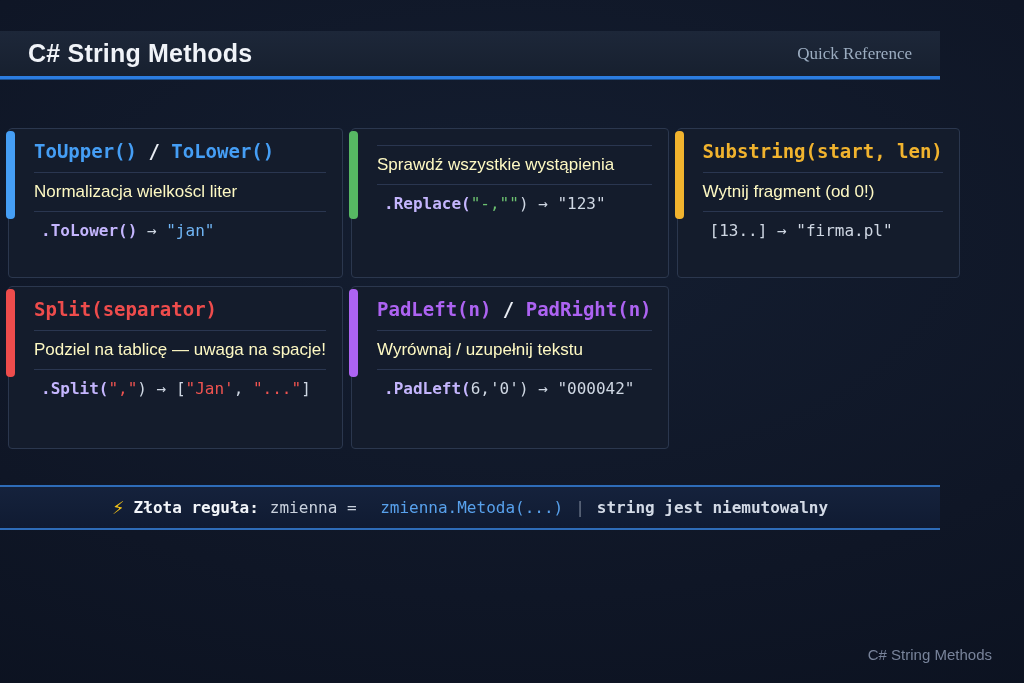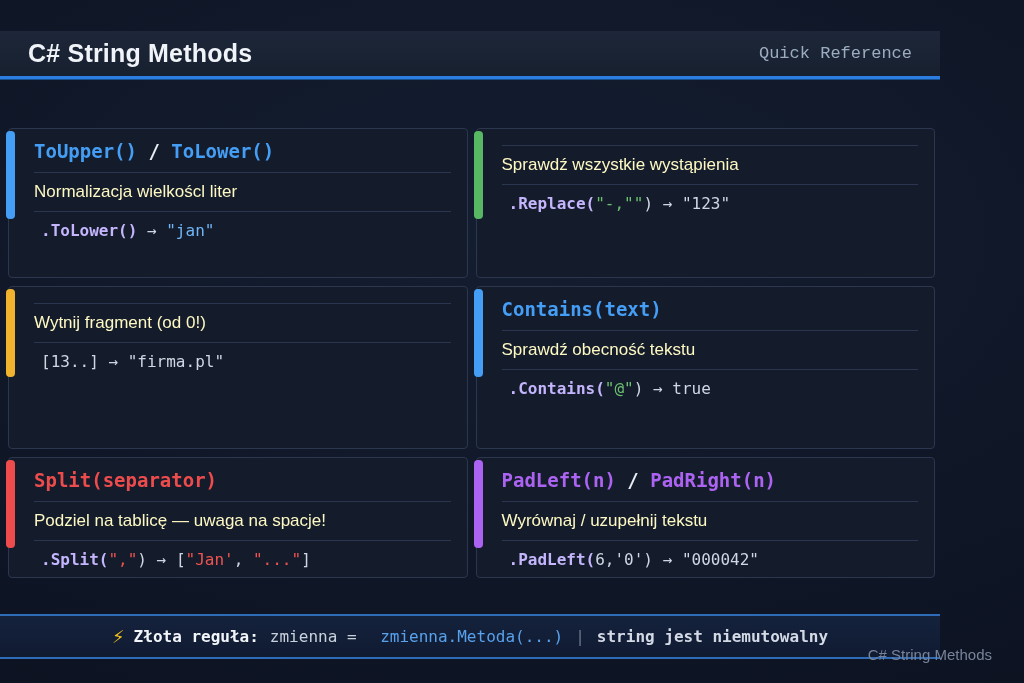--- a/index.html
+++ b/index.html
@@ -15,28 +15,28 @@
   .header {
     margin-top:31px;
     width:940px; height:48px;
     background:linear-gradient(#1d2739, #17202f);
     border-bottom:3px solid #2c7de0;
     box-shadow:0 1px 0 #1a4f8f;
     display:flex; align-items:center; justify-content:space-between;
     padding:0 28px;
   }
   .header h1 { font-size:25px; font-weight:bold; color:#f0f3f8; letter-spacing:0.2px; }
-  .header .subtitle { font-family:Liberation Mono, monospace; font-size:17px; color:#9cadc1; }
+  .header .subtitle { font-family:Liberation Serif, serif; font-size:17px; color:#9cadc1; }
 
   
   .grid {
     margin:49px 0 0 8px;
     width:927px;
     display:grid;
-    grid-template-columns:repeat(2, 1fr);
+    grid-template-columns:repeat(3, 1fr);
     grid-template-rows:150px 163px;
     column-gap:16px;
     row-gap:17px;
     gap:8px;
   }
   .card {
     position:relative;
     background:#141c2c;
     border:1px solid #2b374e;
     border-radius:4px;
@@ -115,34 +115,27 @@
   <div class="card" style="--accent: #57b763;">
     <div class="accent-bar"></div>
     <div class="divider"></div>
     <div class="card-desc">Sprawdź wszystkie wystąpienia</div>
     <div class="divider"></div>
     <div class="card-example"><span class="seg-kw">.Replace(</span><span class="seg-g">"-,""</span><span class="seg-p">) → "123"</span></div>
   </div>
 
   <div class="card" style="--accent: #f1b32e;">
     <div class="accent-bar"></div>
+    <div class="card-title"><span class="t-a">Substring(start, len)</span></div>
     <div class="divider"></div>
     <div class="card-desc">Wytnij fragment (od 0!)</div>
     <div class="divider"></div>
     <div class="card-example"><span class="seg-p">[13..] → "firma.pl"</span></div>
   </div>
 
-  <div class="card" style="--accent: #459ef5;">
-    <div class="accent-bar"></div>
-    <div class="card-title"><span class="t-a">Contains(text)</span></div>
-    <div class="divider"></div>
-    <div class="card-desc">Sprawdź obecność tekstu</div>
-    <div class="divider"></div>
-    <div class="card-example"><span class="seg-kw">.Contains(</span><span class="seg-g">"@"</span><span class="seg-p">) → true</span></div>
-  </div>
 
   <div class="card" style="--accent: #ee4c4c;">
     <div class="accent-bar"></div>
     <div class="card-title"><span class="t-a">Split(separator)</span></div>
     <div class="divider"></div>
     <div class="card-desc">Podziel na tablicę — uwaga na spacje!</div>
     <div class="divider"></div>
     <div class="card-example"><span class="seg-kw">.Split(</span><span class="seg-r">","</span><span class="seg-p">) → [</span><span class="seg-r">"Jan'</span><span class="seg-p">, </span><span class="seg-r">"..."</span><span class="seg-p">]</span></div>
   </div>
 

